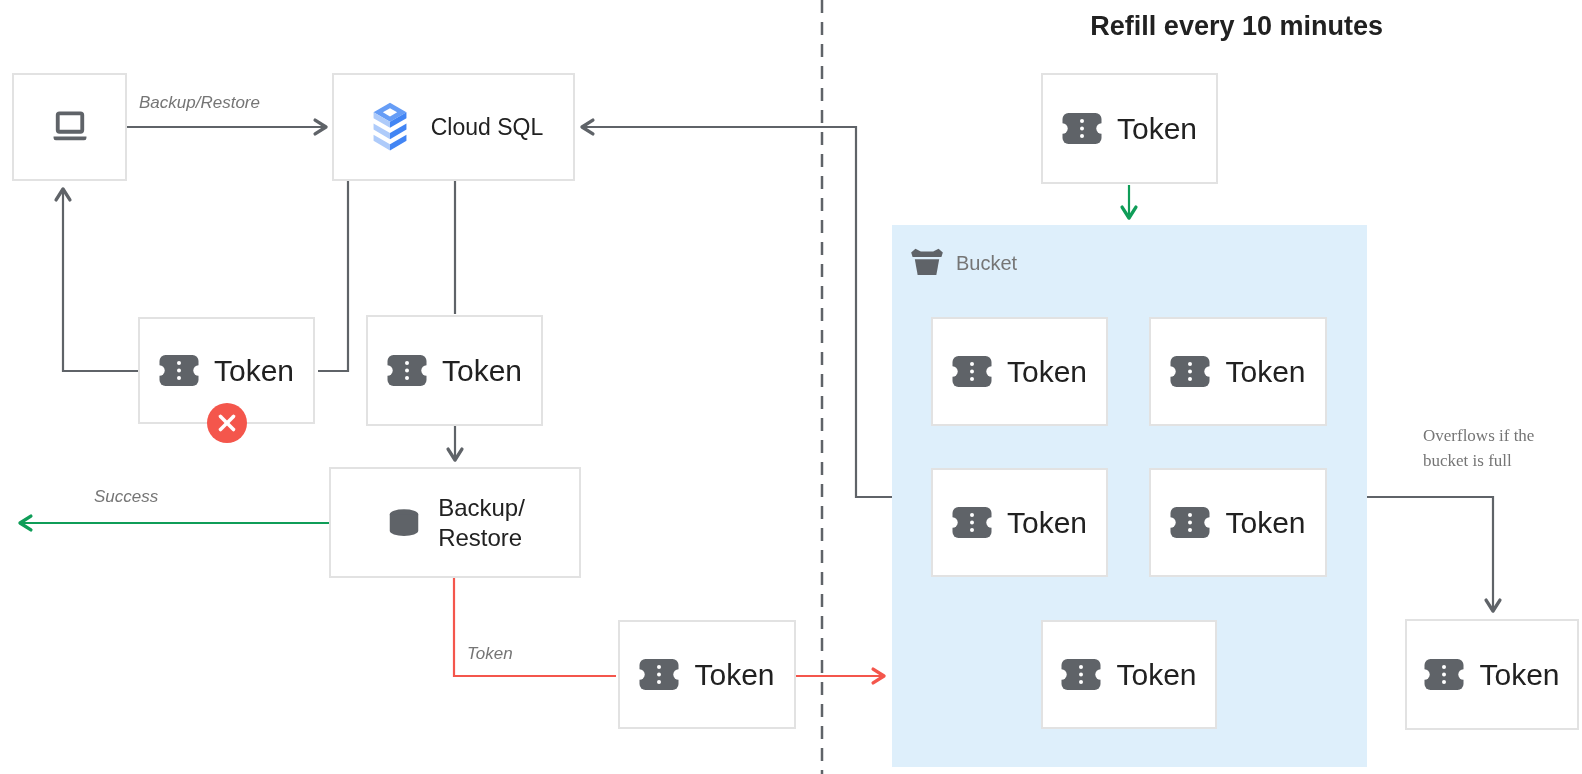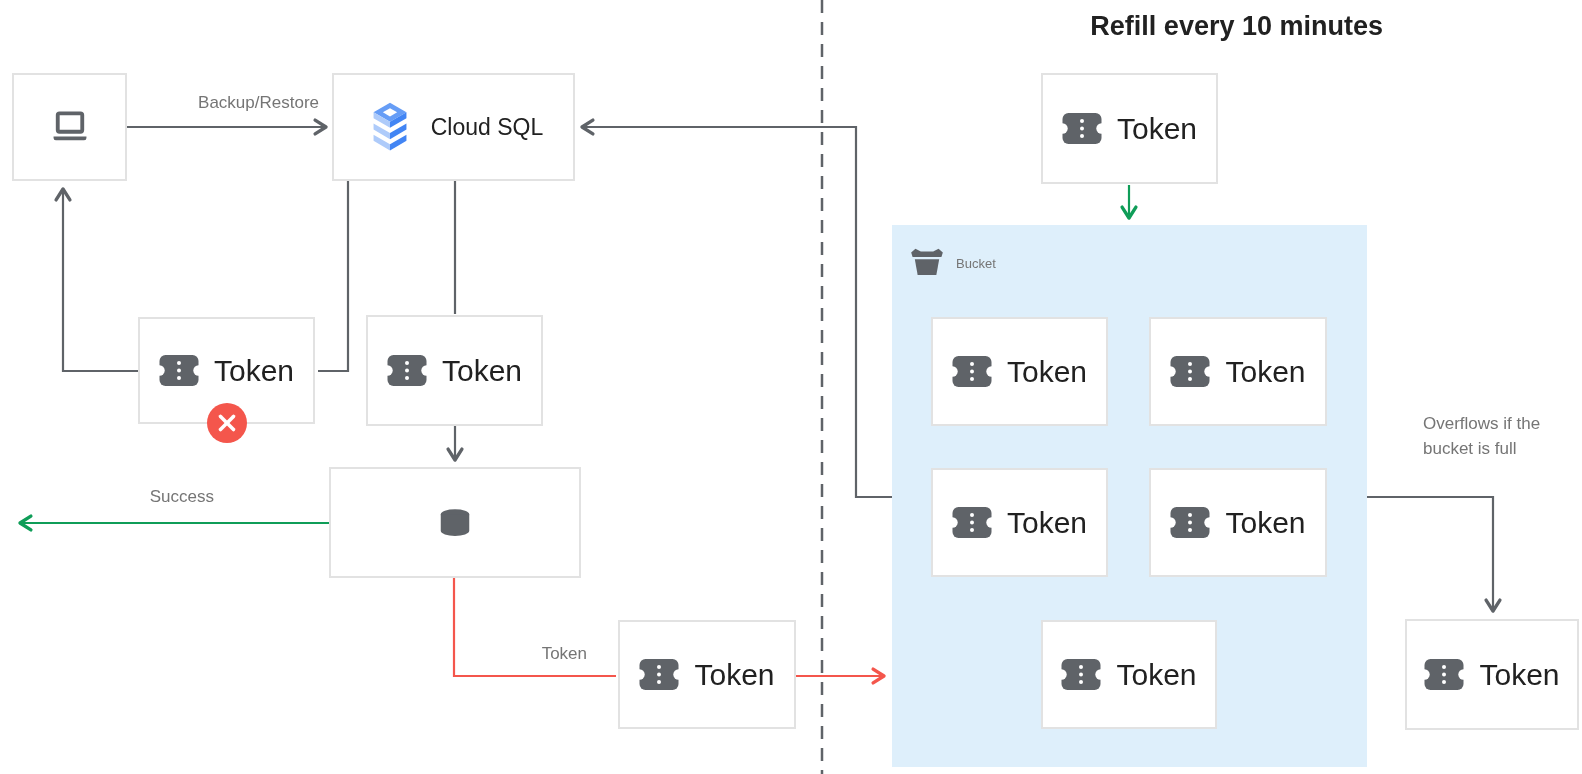--- a/index.html
+++ b/index.html
@@ -1,28 +1,28 @@
 <!DOCTYPE html>
 <html><head>
 <meta charset="utf-8">
 <style>
   html,body{margin:0;padding:0;background:#fff;font-family:"Liberation Sans",sans-serif;}
   .canvas{position:relative;width:1582px;height:774px;background:#fff;overflow:hidden;}
   .bucket{position:absolute;left:892px;top:225px;width:475px;height:542px;background:#deeffb;z-index:1;}
   .bucket-head{position:absolute;left:16px;top:22px;display:flex;align-items:center;gap:10px;}
-  .bucket-head .txt{font-size:13px;color:#757575;}
+  .bucket-head .txt{font-size:20px;color:#757575;}
   .wires{position:absolute;left:0;top:0;z-index:2;}
   .node{position:absolute;background:#fff;border:2px solid #e2e2e2;box-sizing:border-box;
         display:flex;align-items:center;justify-content:center;gap:15px;z-index:3;}
   .node .lbl{font-size:30px;color:#212121;}
   .node .lbl-big{font-size:23px;color:#212121;}
   .node .lbl-two{font-size:24px;color:#212121;line-height:1.25;}
   .pre{white-space:pre-line;}
   .edge-label{position:absolute;font-size:17px;color:#757575;z-index:4;}
-  .center{text-align:right;}
+  .center{text-align:left;font-style:italic;}
   .title{position:absolute;left:1023px;top:11px;width:360px;text-align:right;
          font-size:27px;font-weight:700;color:#212121;z-index:4;}
   .badge{position:absolute;left:207px;top:403px;width:40px;height:40px;border-radius:50%;
          background:#f4564c;z-index:5;display:flex;align-items:center;justify-content:center;}
   svg{display:block;}
 </style>
 </head>
 <body>
 
 <div class="canvas">
@@ -90,20 +90,22 @@
     <span class="lbl-big">Cloud SQL</span>
   </div>
 
   <div class="node" style="left:329px;top:467px;width:252px;height:111px;">
     <span>
       <svg width="38" height="30" viewBox="0 0 24 20">
         <ellipse cx="12" cy="4.3" rx="9.5" ry="3.4" fill="#5f6368"></ellipse>
         <path d="M2.5,4.3 L2.5,15.2 A9.5,3.4 0 0 0 21.5,15.2 L21.5,4.3 Z" fill="#5f6368"></path>
       </svg>
     </span>
+    <span class="lbl-two pre">Backup/
+Restore</span>
   </div>
 
   <div class="node" style="left:138px;top:317px;width:177px;height:107px;">
     <span>
       <svg width="40" height="33" viewBox="0 0 40 33">
         <rect x="0.5" y="1" width="39" height="31" rx="6" fill="#5f6368"></rect>
         <circle cx="0.5" cy="16.5" r="5.2" fill="#fff"></circle>
           <circle cx="39.5" cy="16.5" r="5.2" fill="#fff"></circle>
         <circle cx="20" cy="9" r="2" fill="#fff"></circle>
           <circle cx="20" cy="16.5" r="2" fill="#fff"></circle>
@@ -243,16 +245,16 @@
     <svg width="40" height="40" viewBox="0 0 40 40">
       <line x1="13.5" y1="13.5" x2="26.5" y2="26.5" stroke="#fff" stroke-width="3.6" stroke-linecap="round"></line>
       <line x1="26.5" y1="13.5" x2="13.5" y2="26.5" stroke="#fff" stroke-width="3.6" stroke-linecap="round"></line>
     </svg>
   </div>
 
   <div class="title">Refill every 10 minutes</div>
   <div class="edge-label center" style="left:139px;top:93px;width:180px;">Backup/Restore</div>
   <div class="edge-label center" style="left:94px;top:487px;width:120px;">Success</div>
   <div class="edge-label center" style="left:467px;top:644px;width:120px;">Token</div>
-  <div class="edge-label pre" style="left:1423px;top:412px;width:150px;line-height:1.45;">Overflows if the
+  <div class="edge-label pre" style="left:1423px;top:424px;width:150px;line-height:1.45;font-family:Liberation Serif, serif;">Overflows if the
 bucket is full</div>
 
 </div>
 
 </body></html>

